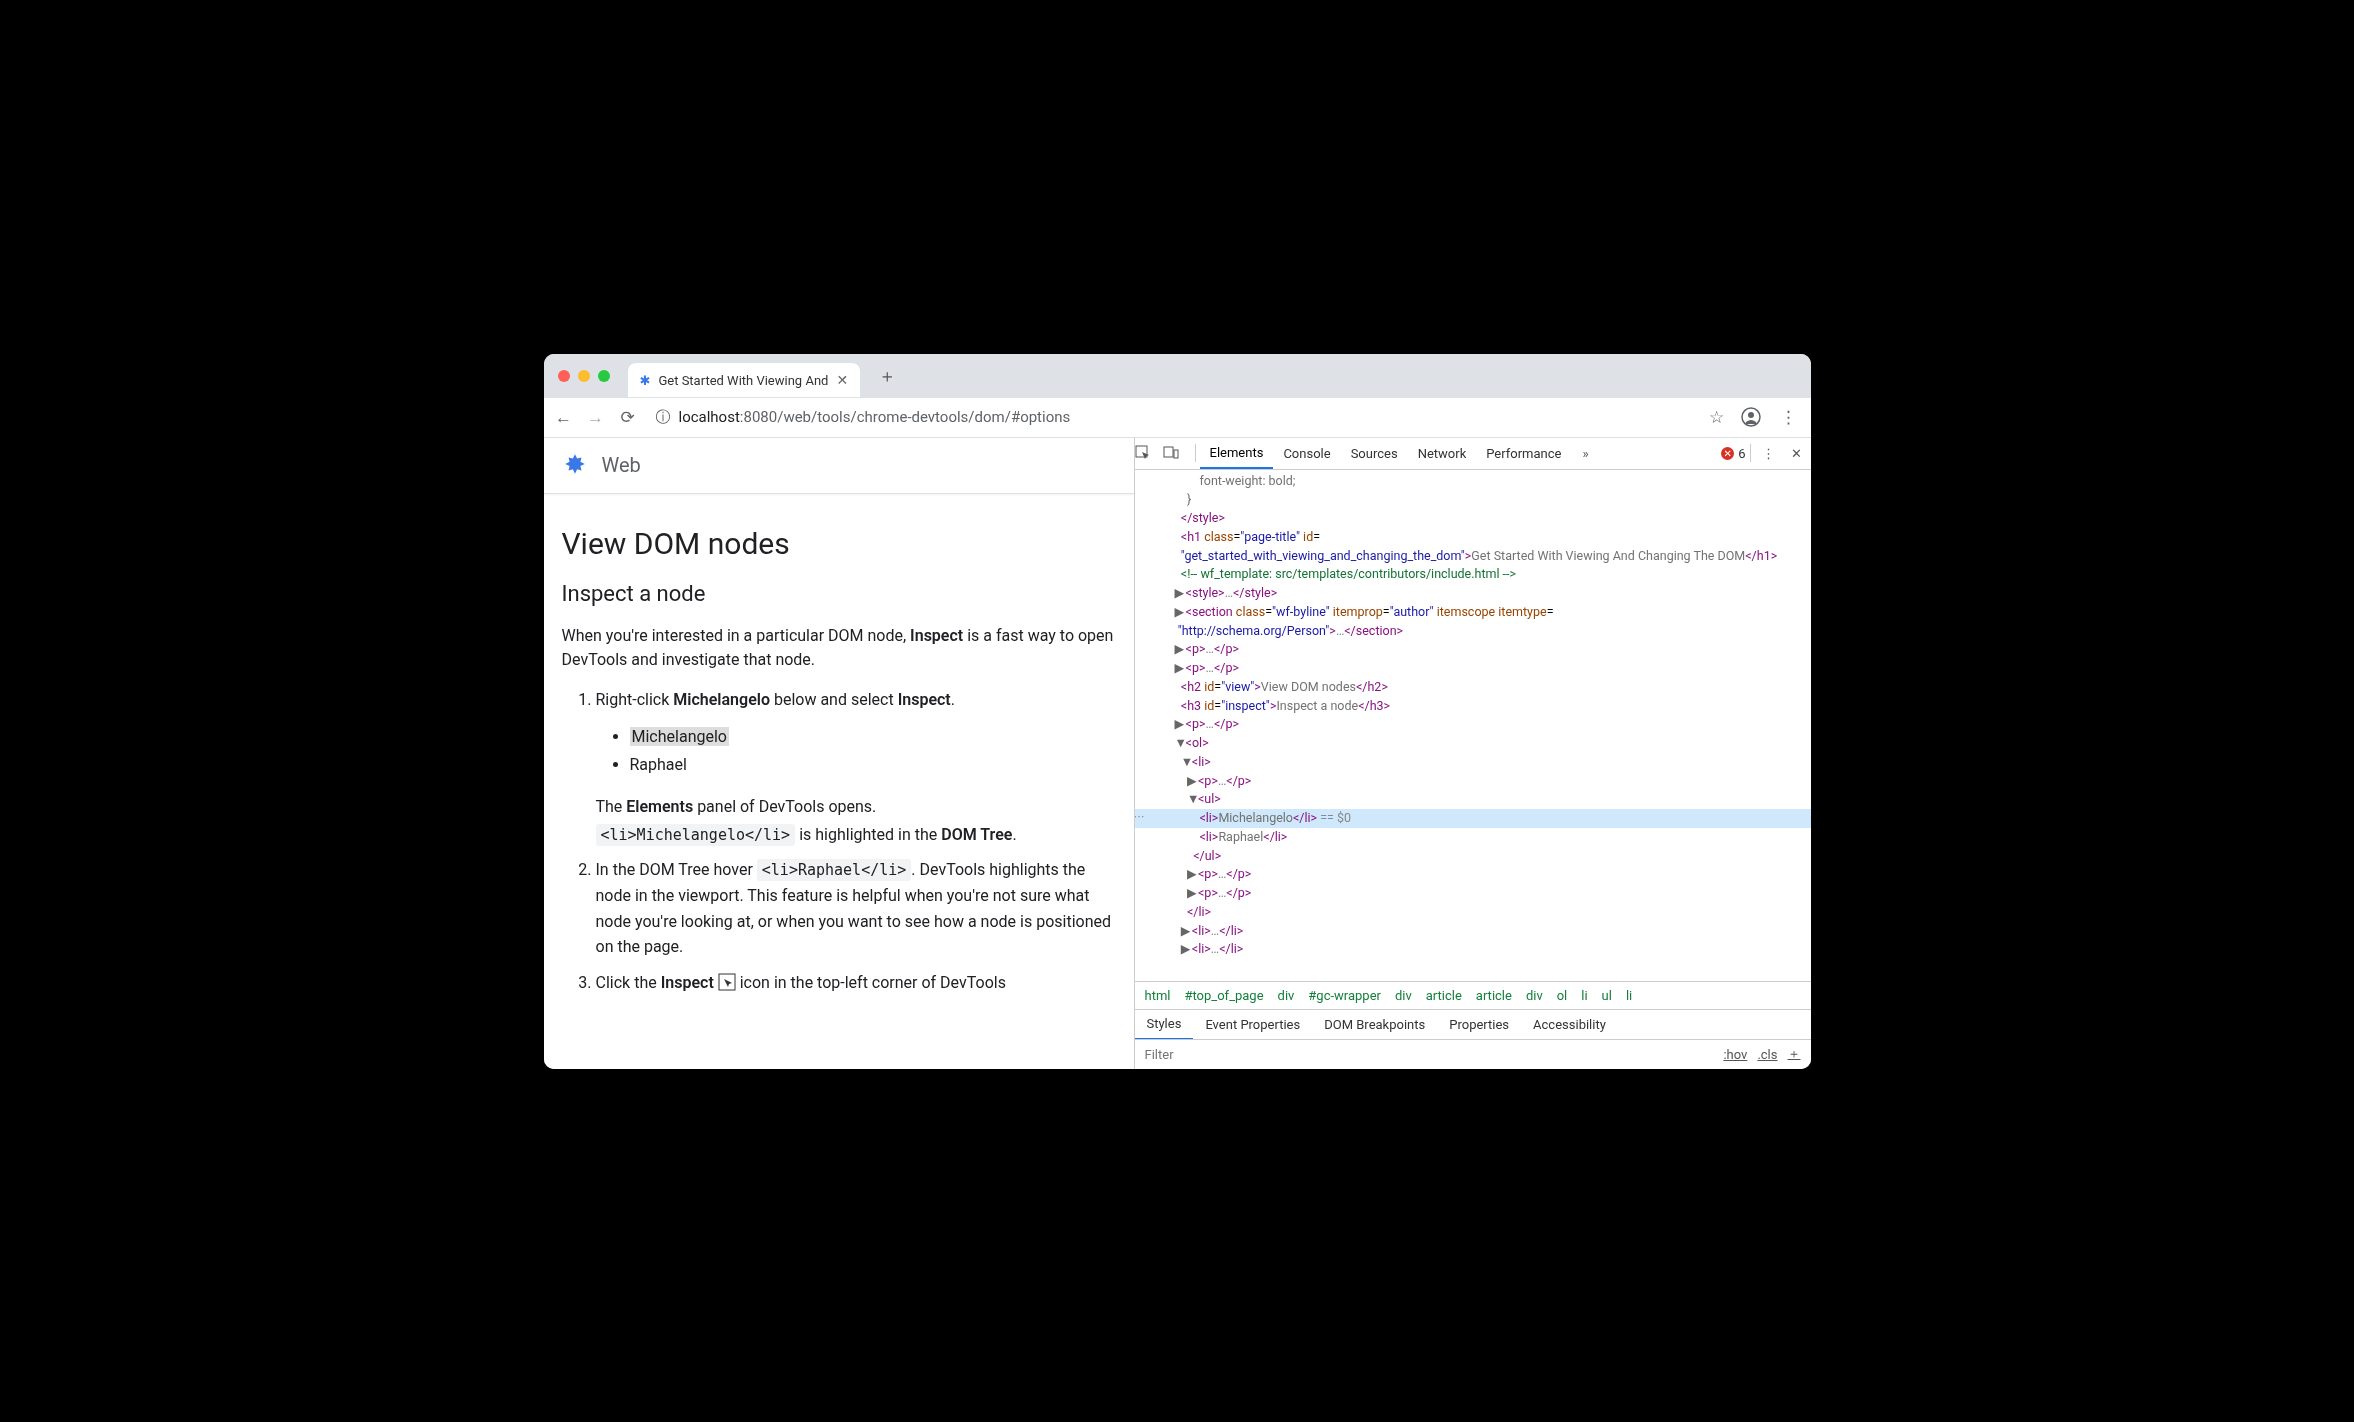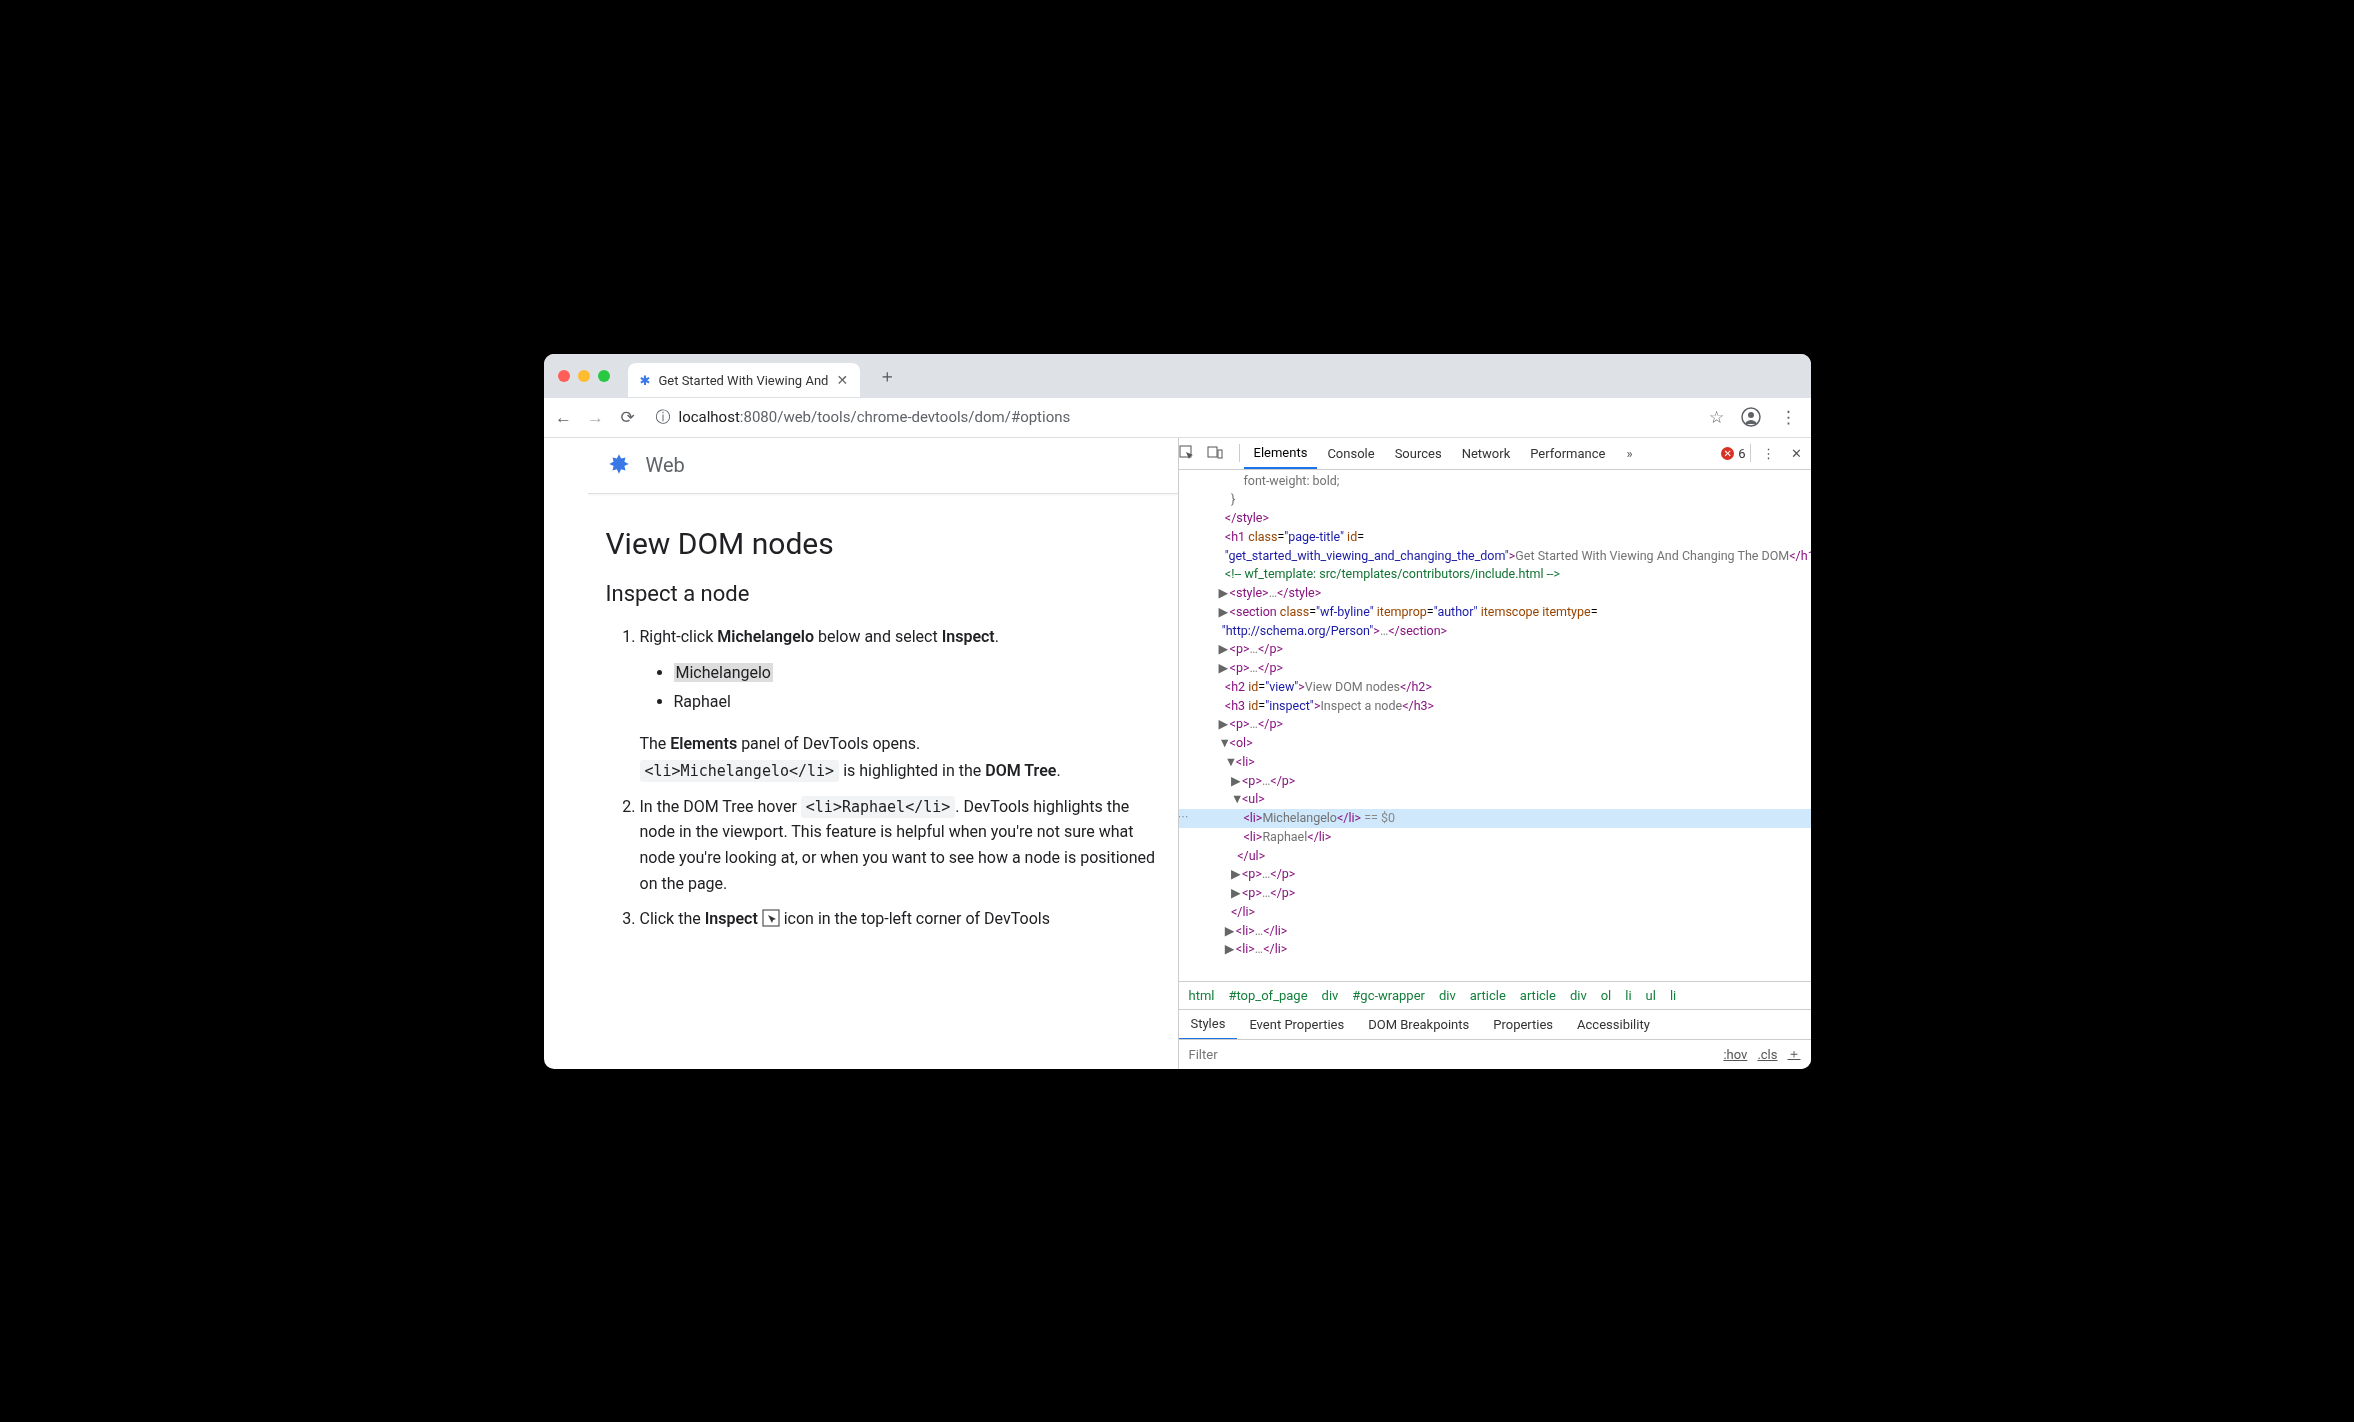--- a/index.html
+++ b/index.html
@@ -10,21 +10,21 @@
 .dot{width:12px;height:12px;border-radius:50%;}
 .tab{height:34px;background:#fff;border-radius:8px 8px 0 0;display:flex;align-items:center;padding:0 12px;gap:8px;font-size:13px;color:#333;margin-top:9px;}
 .tab .close{color:#666;font-size:14px;cursor:pointer;}
 .newtab{color:#555;font-size:18px;margin-left:10px;cursor:pointer;}
 .toolbar{height:40px;background:#fff;border-bottom:1px solid #ddd;display:flex;align-items:center;padding:0 10px;gap:12px;}
 .toolbar .nav{color:#5f6368;font-size:17px;cursor:pointer;width:20px;text-align:center;}
 .toolbar .nav.disabled{color:#b0b0b0;}
 .urlbar{flex:1;display:flex;align-items:center;gap:8px;font-size:15px;color:#5f6368;padding:0 6px;}
 .urlbar .host{color:#202124;}
 .toolbar .ricon{color:#5f6368;font-size:17px;width:24px;text-align:center;cursor:pointer;}
-.content{flex:1;display:flex;overflow:hidden;padding-left:44px;}
+.content{flex:1;display:flex;overflow:hidden;}
 .page{width:590px;background:#fff;overflow:hidden;display:flex;flex-direction:column;}
 .pagehdr{height:56px;border-bottom:1px solid #e0e0e0;display:flex;align-items:center;padding:0 18px;gap:14px;box-shadow:0 1px 2px rgba(0,0,0,.05);}
 .logo{color:#3b78e7;}
 .pagehdr .wlabel{font-size:20px;color:#5f6368;}
 .article{padding:18px;overflow:auto;color:#202124;}
 .article h2{font-size:30px;font-weight:400;margin:14px 0 20px;}
 .article h3{font-size:22px;font-weight:400;margin:14px 0 18px;}
 .article p{font-size:16px;line-height:1.55;margin:8px 0 14px;}
 .article ol{padding-left:34px;margin-top:10px;}
 .article ol>li{font-size:16px;line-height:1.6;margin-bottom:10px;}
@@ -106,20 +106,21 @@
         <span class="logo">
             <svg width="26" height="26" viewBox="0 0 24 24">
               <path fill="#3b78e7" d="M12 2l2 4 4-1-1 4 4 2-4 2 1 4-4-1-2 4-2-4-4 1 1-4-4-2 4-2-1-4 4 1z"></path>
             </svg>
           </span>
         <span class="wlabel">Web</span>
       </div>
       <div class="article">
         <h2>View DOM nodes</h2>
         <h3>Inspect a node</h3>
+        <p><span>When you're interested in a particular DOM node, </span><strong>Inspect</strong><span> is a fast way to open DevTools and investigate that node.</span></p>
         <ol>
           <li>
             <span>Right-click </span><strong>Michelangelo</strong><span> below and select </span><strong>Inspect</strong><span>.</span>
             <ul>
               <li><span class="hl">Michelangelo</span></li>
               <li>Raphael</li>
             </ul>
             <div><span>The </span><strong>Elements</strong><span> panel of DevTools opens.</span></div>
             <div style="margin-top:2px"><code>&lt;li&gt;Michelangelo&lt;/li&gt;</code><span> is highlighted in the </span><strong>DOM Tree</strong><span>.</span></div>
           </li>

